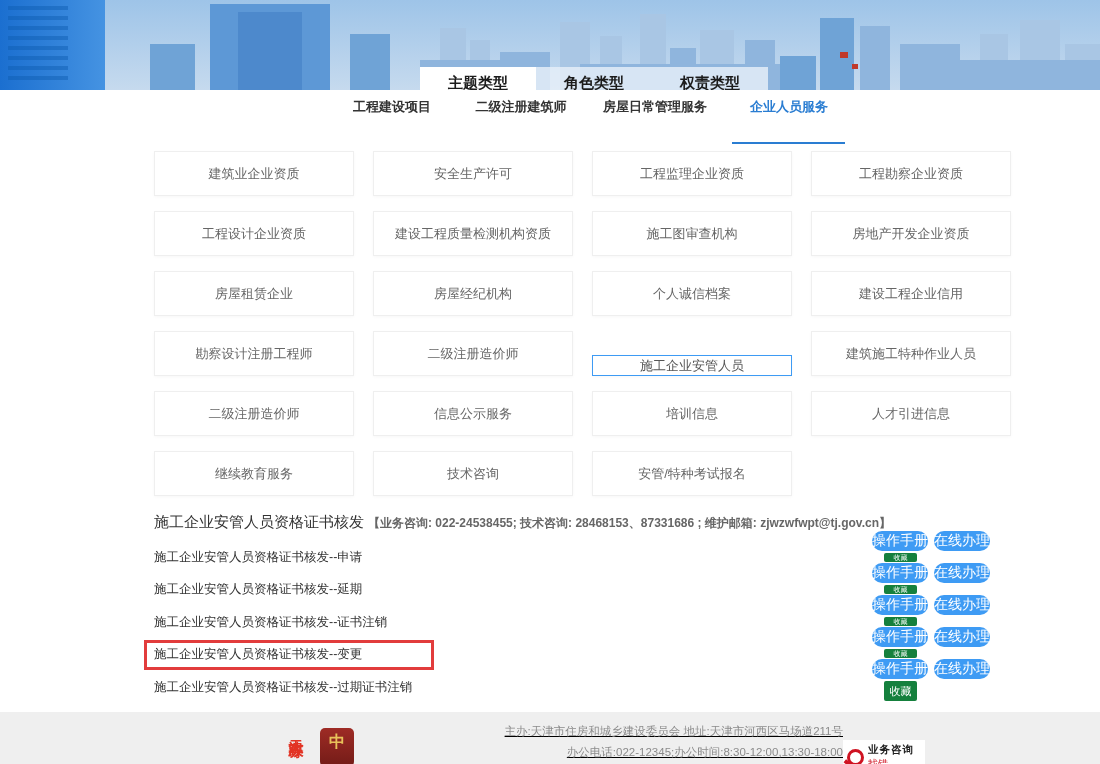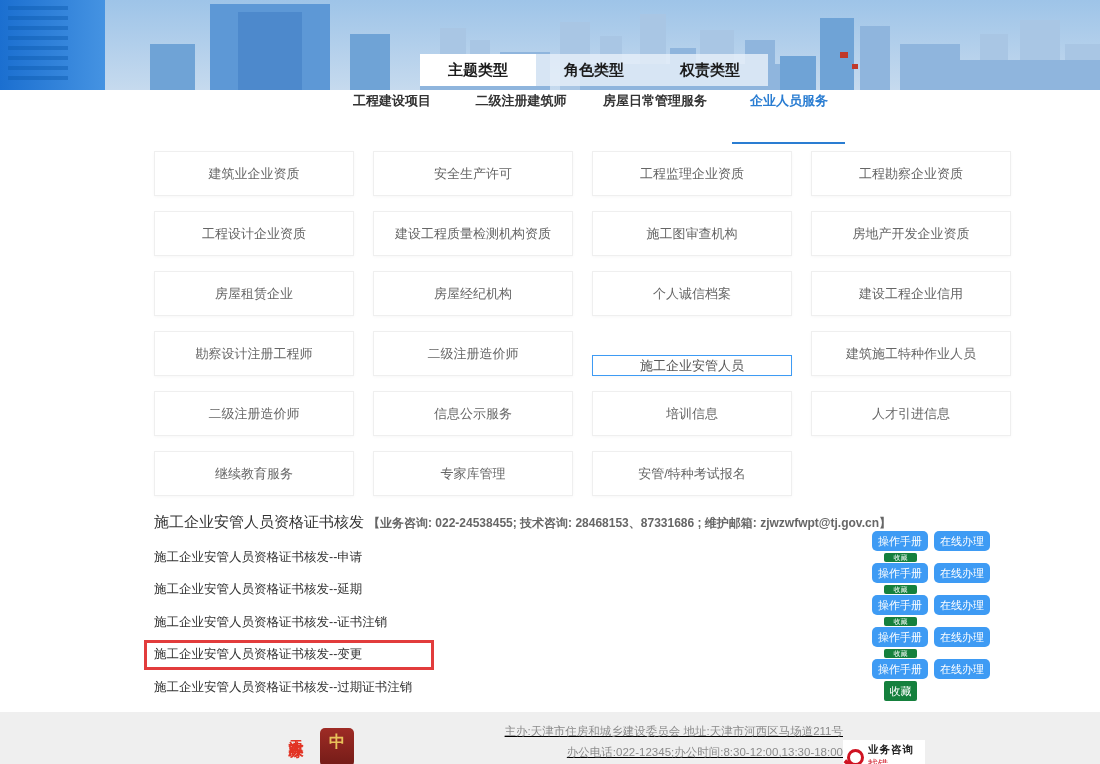--- a/index.html
+++ b/index.html
@@ -2,29 +2,29 @@
 <html><head>
 <meta charset="utf-8">
 <style>
   * { margin:0; padding:0; box-sizing:border-box; }
   html,body { width:1100px; height:764px; overflow:hidden; background:#fff;
               font-family:"Liberation Sans","DejaVu Sans",sans-serif; }
 
   
   .hero { position:relative; width:1100px; height:90px; overflow:hidden; }
   .hero svg { display:block; }
-  .tabbar { position:absolute; left:420px; bottom:0; display:flex; height:36px; }
+  .tabbar { position:absolute; left:420px; bottom:0; display:flex; height:23px; }
   .tab { width:116px; height:32px; display:flex; align-items:center; justify-content:center;
          font-size:15px; font-weight:bold; color:#1c1c1c; cursor:pointer;
          background:rgba(230,239,249,0.82); }
   .tab.active { background:#ffffff; }
 
   
   .subnav { position:relative; width:1100px; height:55px; background:#fff; }
-  .subnav-item { position:absolute; top:2px; transform:translateX(-50%);
+  .subnav-item { position:absolute; top:8px; transform:translateX(-50%);
                  font-size:13px; font-weight:bold; color:#333; cursor:pointer; white-space:nowrap; }
   .subnav-item.active { color:#2a7dd2; }
   .subnav-underline { position:absolute; left:732px; top:52px; width:113px; height:2px; background:#2a7dd2; }
 
   
   .grid { margin:6px 0 0 154px; width:857px; display:grid;
           grid-template-columns:repeat(4,200px); grid-auto-rows:45px; gap:15px 19px; }
   .cell { background:#fff; border:1px solid #efefef; box-shadow:0 1px 3px rgba(0,0,0,0.03);
           display:flex; align-items:center; justify-content:center;
           font-size:13px; color:#666; cursor:pointer; }
@@ -36,22 +36,22 @@
   .detail-title { font-size:15px; color:#333; }
   .detail-contact { font-size:12px; color:#666; font-weight:bold; margin-left:4px; }
   .svc-list { margin-top:9px; }
   .svc-row { height:32.5px; display:flex; align-items:center; }
   .svc-link { font-size:12.5px; color:#333; cursor:pointer; }
   .svc-highlight { width:290px; height:30px; border:3px solid #e23c3c; background:#fff;
                    display:flex; align-items:center; padding-left:7px; margin-left:-10px; }
   .actions { position:absolute; left:718px; top:18px; width:120px; }
   .action-group { position:relative; }
   .btn-row { display:flex; gap:6px; }
-  .blue-btn { background:#3e9bf4; color:#fff; border:none; border-radius:5px;
-              width:56px; height:20px; font-size:11px; display:flex; align-items:center;
+  .blue-btn { background:#3e9bf4; color:#fff; border:none; border-radius:10px;
+              width:56px; height:20px; font-size:14px; display:flex; align-items:center;
               justify-content:center; cursor:pointer; font-family:inherit; }
   .collect-btn { background:#15803d; color:#fff; border:none; border-radius:2px;
                  width:33px; margin:2px 0 1px 12px; display:flex; align-items:center;
                  justify-content:center; cursor:pointer; overflow:hidden; font-family:inherit; }
   .collect-btn.squished { height:9px; font-size:7px; line-height:7px; }
   .collect-btn.full { height:20px; font-size:11px; }
 
   
   .footer { position:absolute; left:0; top:712px; width:1100px; height:52px;
             background:#efefef; overflow:hidden; display:flex; align-items:flex-start; }
@@ -162,21 +162,21 @@
   <div class="cell">建设工程企业信用</div>
   <div class="cell">勘察设计注册工程师</div>
   <div class="cell">二级注册造价师</div>
   <div class="cell selected">施工企业安管人员</div>
   <div class="cell">建筑施工特种作业人员</div>
   <div class="cell">二级注册造价师</div>
   <div class="cell">信息公示服务</div>
   <div class="cell">培训信息</div>
   <div class="cell">人才引进信息</div>
   <div class="cell">继续教育服务</div>
-  <div class="cell">专家库管理</div>
+  <div class="cell">技术咨询</div>
   <div class="cell">安管/特种考试报名</div>
 </div>
 
 <div class="detail">
   <div class="detail-head">
     <span class="detail-title">施工企业安管人员资格证书核发</span>
     <span class="detail-contact">【业务咨询: 022-24538455; 技术咨询: 28468153、87331686 ; 维护邮箱: zjwzwfwpt@tj.gov.cn】</span>
   </div>
 
   <div class="svc-list">

